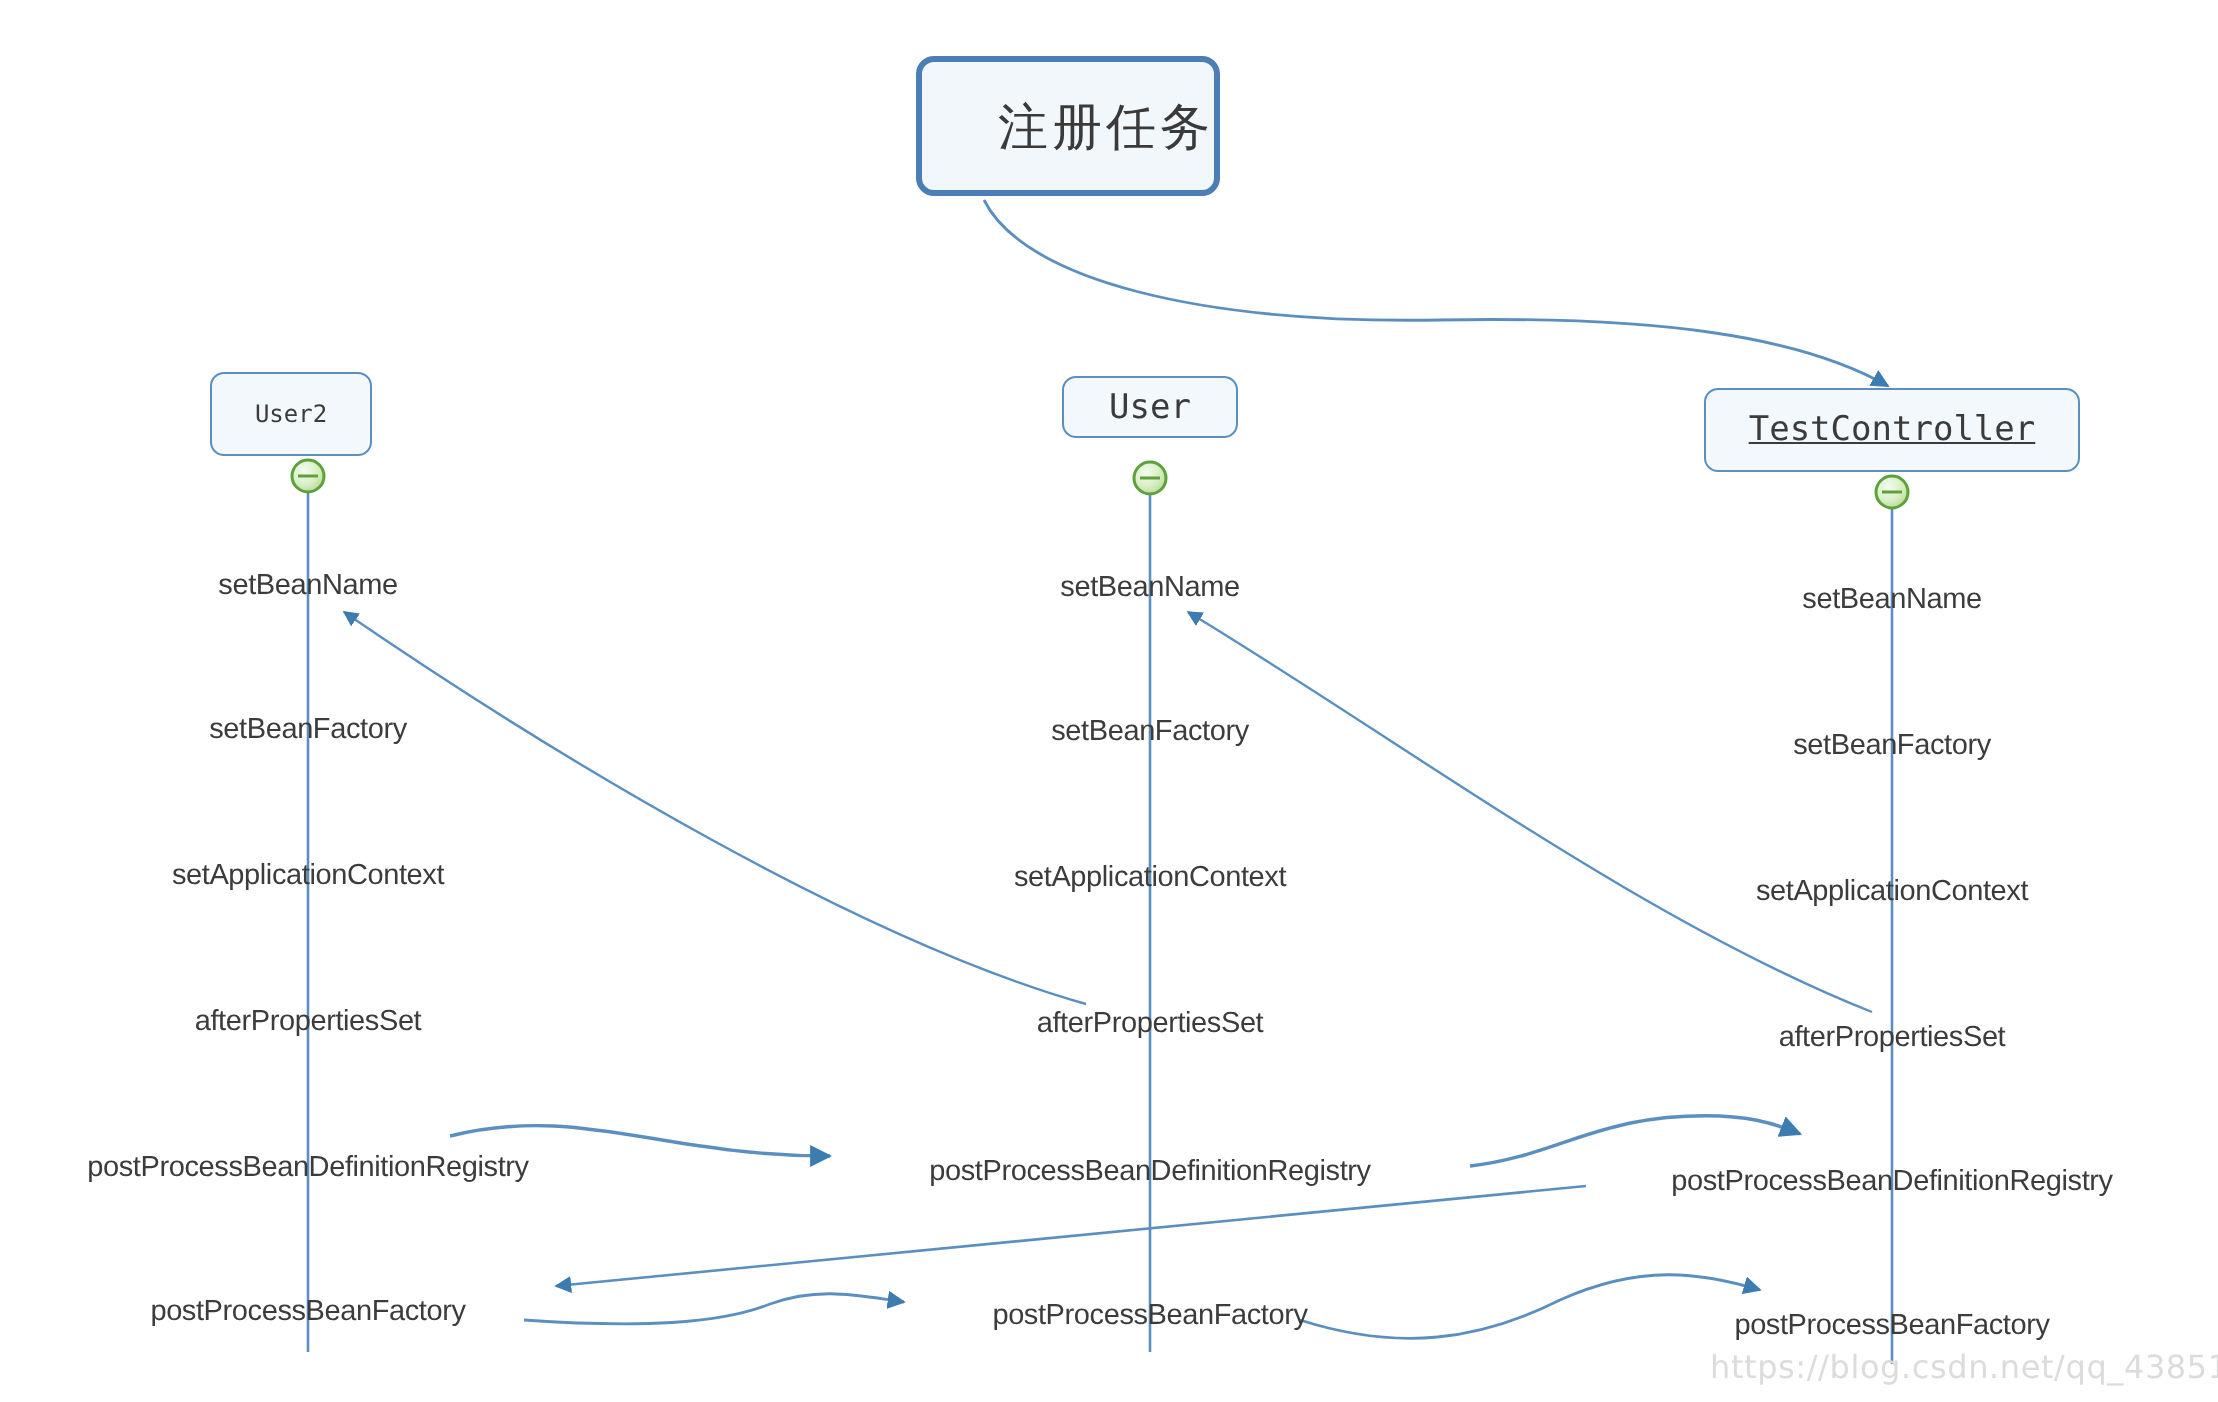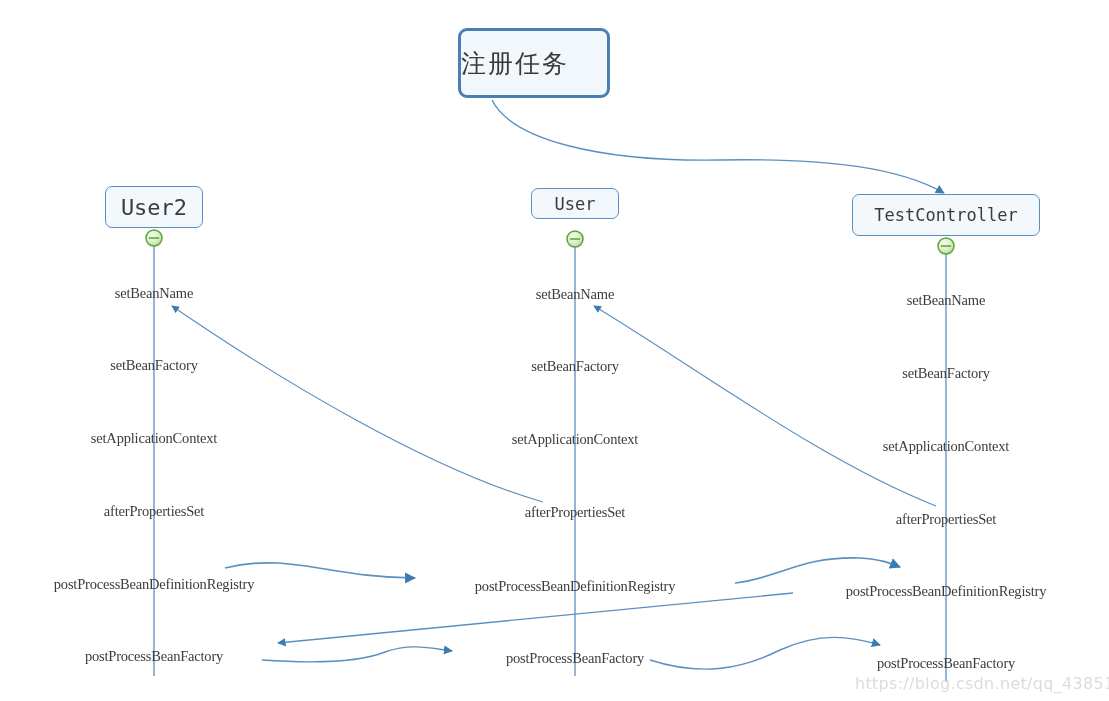--- a/index.html
+++ b/index.html
@@ -39,31 +39,31 @@
     white-space: nowrap;
   }
   .title-box {
     position: absolute;
     box-sizing: border-box;
     background: #f2f7fb;
     border: 3px solid #4a7eb5;
     border-radius: 9px;
     display: flex;
     align-items: center;
-    justify-content: flex-start;
+    justify-content: flex-end;
     color: #3a3a3a;
     font-family: "DejaVu Sans", "Liberation Sans", sans-serif;
     font-size: 25px;
     letter-spacing: 2px;
   }
   .method-label {
     position: absolute;
     transform: translate(-50%, -50%);
     color: #3c3c3c;
-    font-family: Liberation Serif, serif;
+    font-family: Liberation Sans, sans-serif;
     font-size: 14.5px;
     white-space: nowrap;
     letter-spacing: -0.2px;
   }
   .watermark {
     position: absolute;
     color: #dcdcdc;
     font-family: "DejaVu Sans", "Liberation Sans", sans-serif;
     font-size: 16px;
     white-space: nowrap;
@@ -72,29 +72,29 @@
 </style>
 </head>
 <body>
 
 <div id="canvas">
 
   <div class="title-box" style="left:458px; top:28px; width:152px; height:70px;">
     <span>注册任务</span>
   </div>
 
-  <div class="node-box" style="left:105px; top:186px; width:98px; height:42px; font-size:22px;">
+  <div class="node-box" style="left:105px; top:186px; width:81px; height:42px; font-size:12px;">
     <span>User2</span>
   </div>
 
   <div class="node-box" style="left:531px; top:188px; width:88px; height:31px; font-size:17px;">
     <span>User</span>
   </div>
 
-  <div class="node-box" style="left:852px; top:194px; width:188px; height:42px; font-size:17px;">
+  <div class="node-box" style="left:852px; top:194px; width:188px; height:42px; font-size:17px;text-decoration:underline;">
     <span>TestController</span>
   </div>
 
   <svg class="layer" viewBox="0 0 1109 701">
     <defs>
       <marker id="arrowBlue" viewBox="0 0 10 10" refX="9" refY="5" markerWidth="6.5" markerHeight="6.5" orient="auto-start-reverse">
         <path d="M 0 0 L 10 5 L 0 10 z" fill="#3d7cb0"></path>
       </marker>
       <radialGradient id="greenGrad" cx="38%" cy="34%" r="70%">
         <stop offset="0%" stop-color="#f3fbee"></stop>

